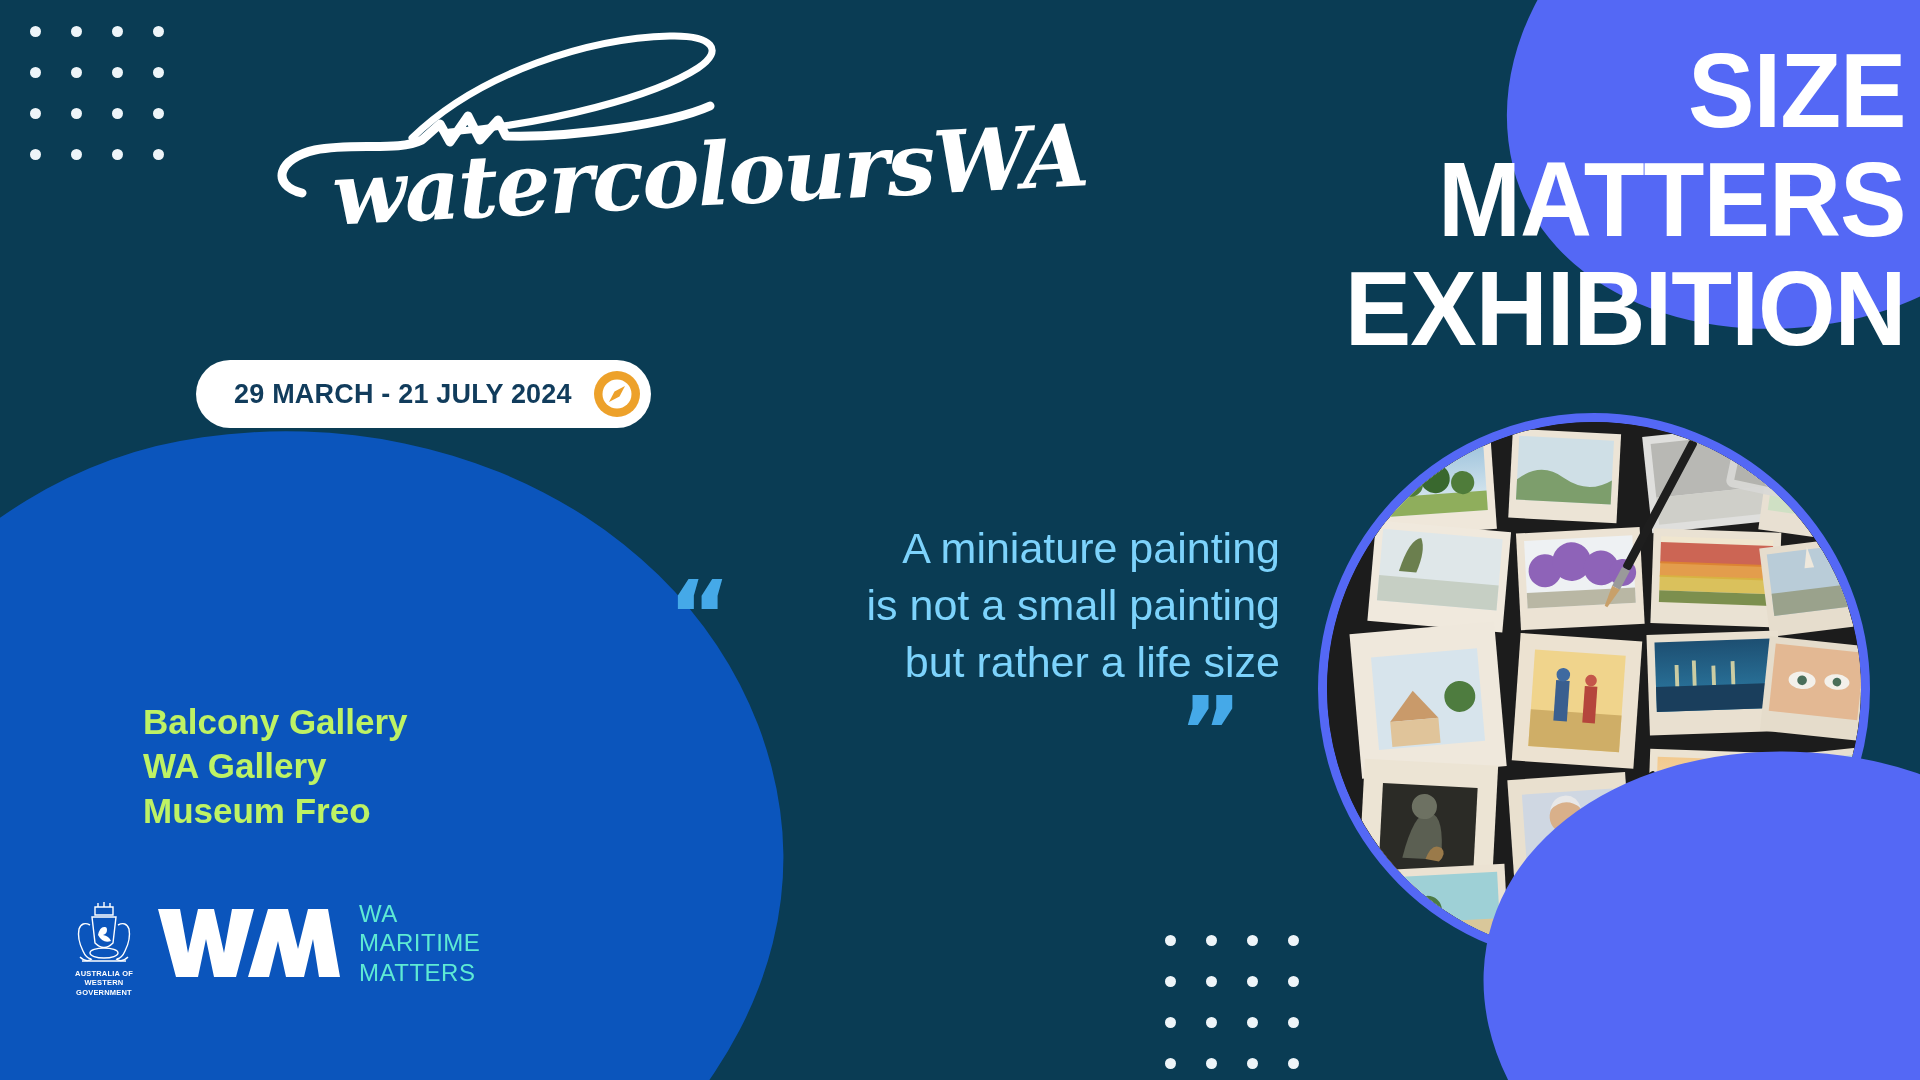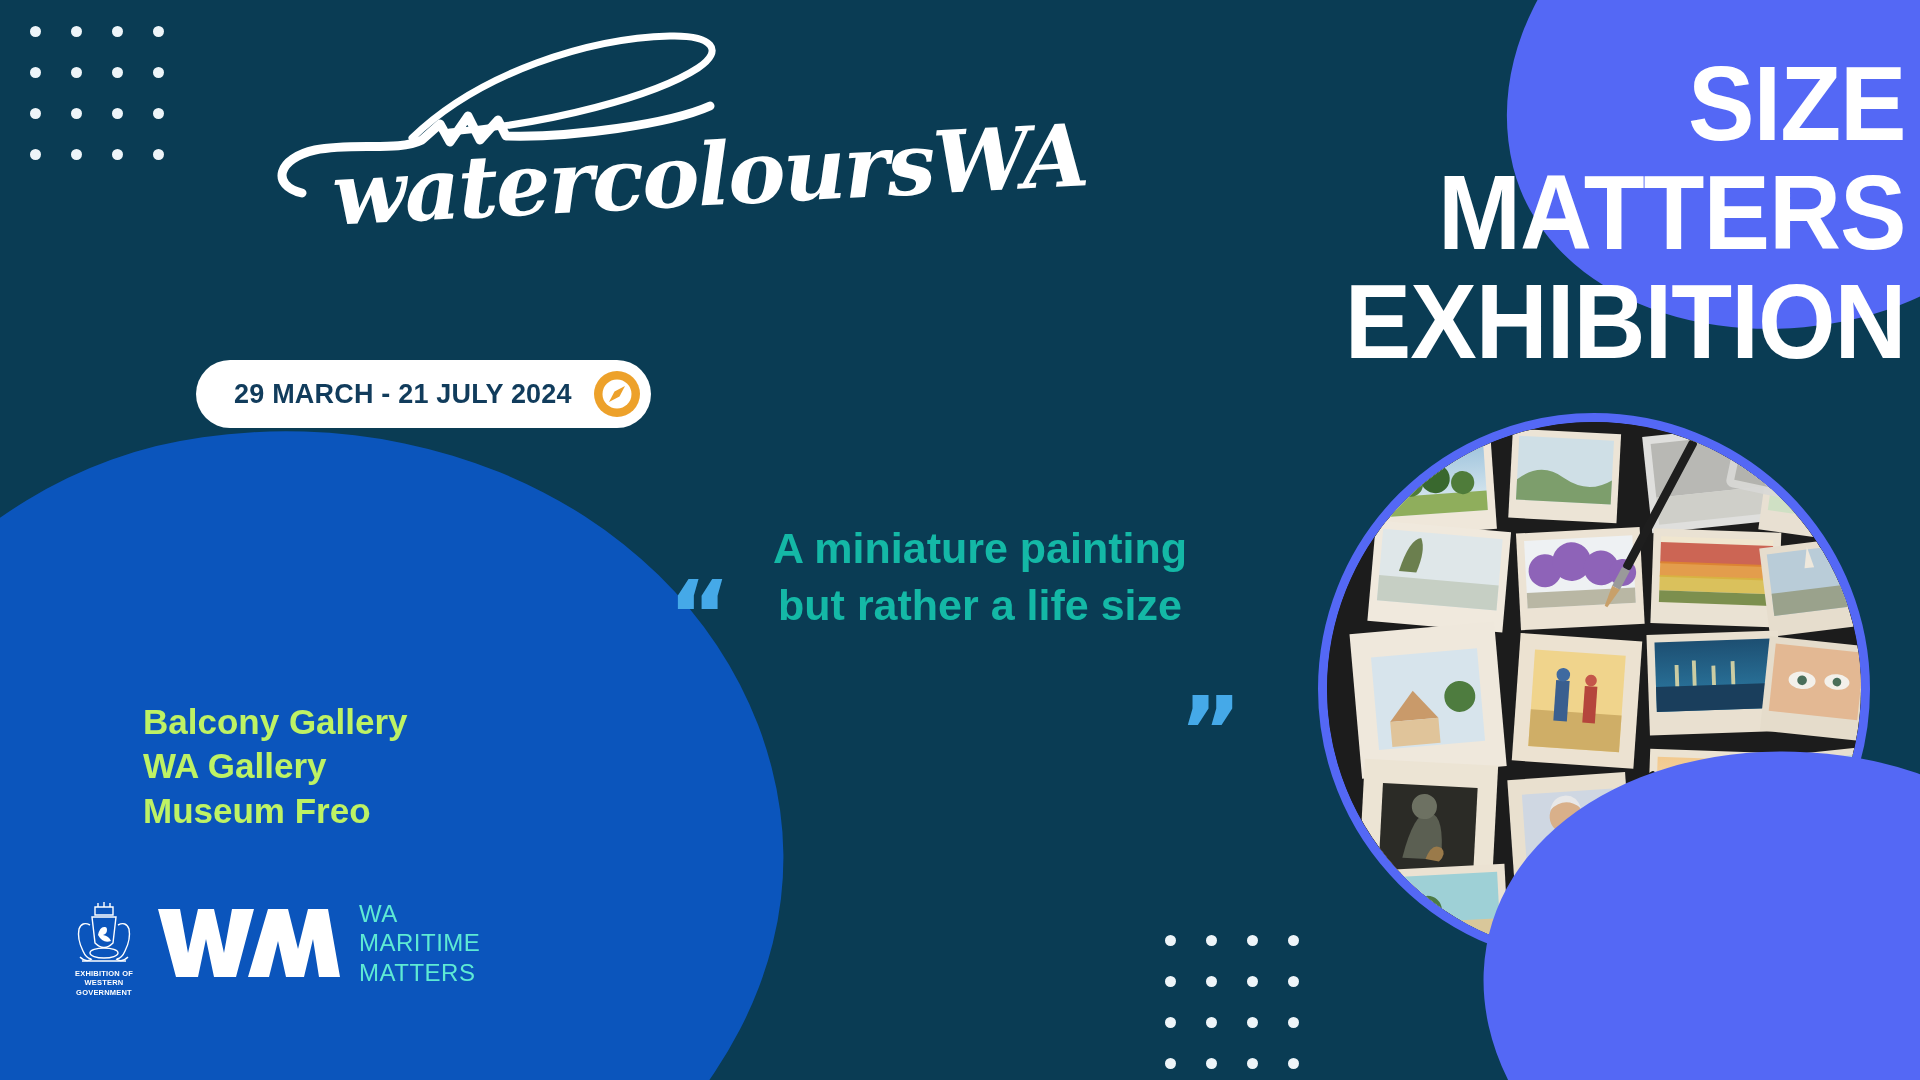--- a/index.html
+++ b/index.html
@@ -127,21 +127,20 @@
     flex: 0 0 auto;
   }
 
   
   #title-block {
     position: absolute;
     right: 14px;
     top: 36px;
     text-align: right;
     z-index: 5;
-    margin-top: 13px;
   }
   #title-block .title-line {
     display: block;
     color: #ffffff;
     font-weight: 700;
     font-size: 106px;
     line-height: 1.03;
     letter-spacing: -1px;
     transform: scaleX(0.94);
     transform-origin: right center;
@@ -150,25 +149,25 @@
 
   
   #quote-block {
     position: absolute;
     left: 680px;
     top: 520px;
     width: 600px;
     z-index: 5;
   }
   #quote-text {
-    text-align: center;
-    color: #14b8a6;
+    text-align: right;
+    color: #7dd3fc;
     font-size: 43px;
     line-height: 1.33;
-    font-weight: 700;
+    font-weight: 400;
     position: relative;
     z-index: 2;
   }
   #quote-text .quote-line { display: block; white-space: nowrap; }
   #quote-mark-open {
     position: absolute;
     left: -12px;
     top: 48px;
     font-family: "DejaVu Sans", sans-serif;
     font-size: 96px;
@@ -322,20 +321,21 @@
   <div id="title-block">
     <span class="title-line">SIZE</span>
     <span class="title-line">MATTERS</span>
     <span class="title-line">EXHIBITION</span>
   </div>
 
   <div id="quote-block">
     <span id="quote-mark-open">“</span>
     <div id="quote-text">
       <span class="quote-line">A miniature painting</span>
+      <span class="quote-line">is not a small painting</span>
       <span class="quote-line">but rather a life size</span>
     </div>
     <span id="quote-mark-close">”</span>
   </div>
 
   <div id="venue-text">
     <span>Balcony Gallery</span>
     <span>WA Gallery</span>
     <span>Museum Freo</span>
   </div>
@@ -351,21 +351,21 @@
             <path d="M22 30 q-8 -4 -11 4 q-2 10 4 22 q3 7 8 8"></path>
             <path d="M50 30 q8 -4 11 4 q2 10 -4 22 q-3 7 -8 8"></path>
             <path d="M12 62 q6 6 12 2 M60 62 q-6 6 -12 2"></path>
             <path d="M14 66 h44"></path>
             <ellipse cx="36" cy="58" rx="14" ry="5"></ellipse>
           </g>
           <path d="M30 40 q2 -9 7 -8 q2 0 2 3 q0 4 -4 5 q6 1 8 6 q-8 3 -13 -6 z" fill="#ffffff"></path>
         </svg>
       </span>
       <div id="crest-caption">
-        <div>EXHIBITION OF</div>
+        <div>AUSTRALIA OF</div>
         <div>WESTERN GOVERNMENT</div>
       </div>
     </div>
 
     <span id="wam-mark">
       <svg viewBox="0 0 185 80" xmlns="http://www.w3.org/2000/svg" aria-hidden="true">
         <path d="M2 6 h22 l8 44 l10 -44 h16 l10 44 l8 -44 h22 l-18 68 h-22 l-8 -38 l-8 38 h-22 z" fill="#ffffff"></path>
         <path d="M92 74 l20 -68 h20 l10 40 l10 -40 h20 l12 68 h-21 l-6 -38 l-9 38 h-18 l-8 -36 l-9 36 z" fill="#ffffff"></path>
       </svg>
     </span>

